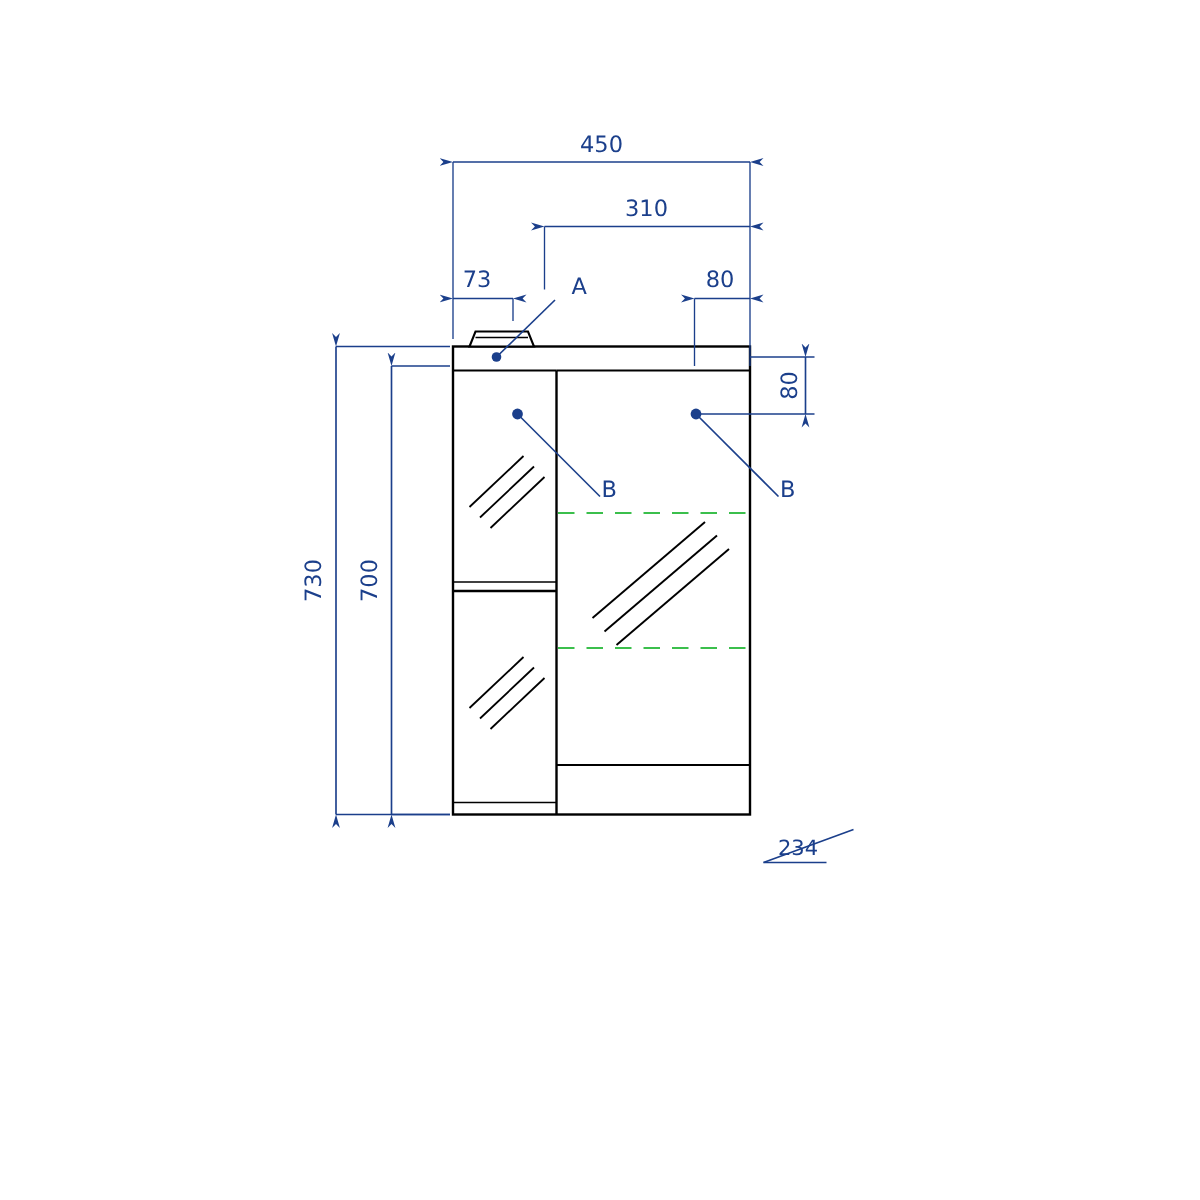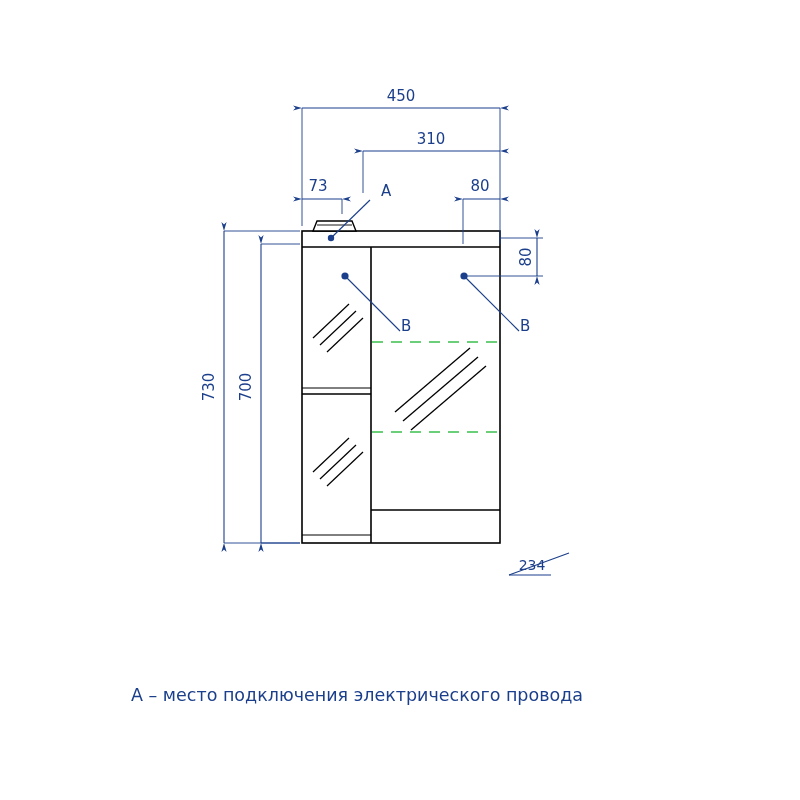--- a/index.html
+++ b/index.html
@@ -179,16 +179,15 @@
     <text class="marker-text" x="401" y="283">B</text>
 
     <g stroke="#1b3f8b" stroke-width="1.1">
       <line x1="464" y1="228" x2="519" y2="283"></line>
     </g>
     <circle cx="464" cy="228" r="3.6" fill="#1b3f8b"></circle>
     <text class="marker-text" x="520" y="283">B</text>
   </svg>
 
   <div class="legend">
-    <div class="legend-row">A – место подключения электрического провода</div>
   </div>
 
 </div>
 
 </body></html>

